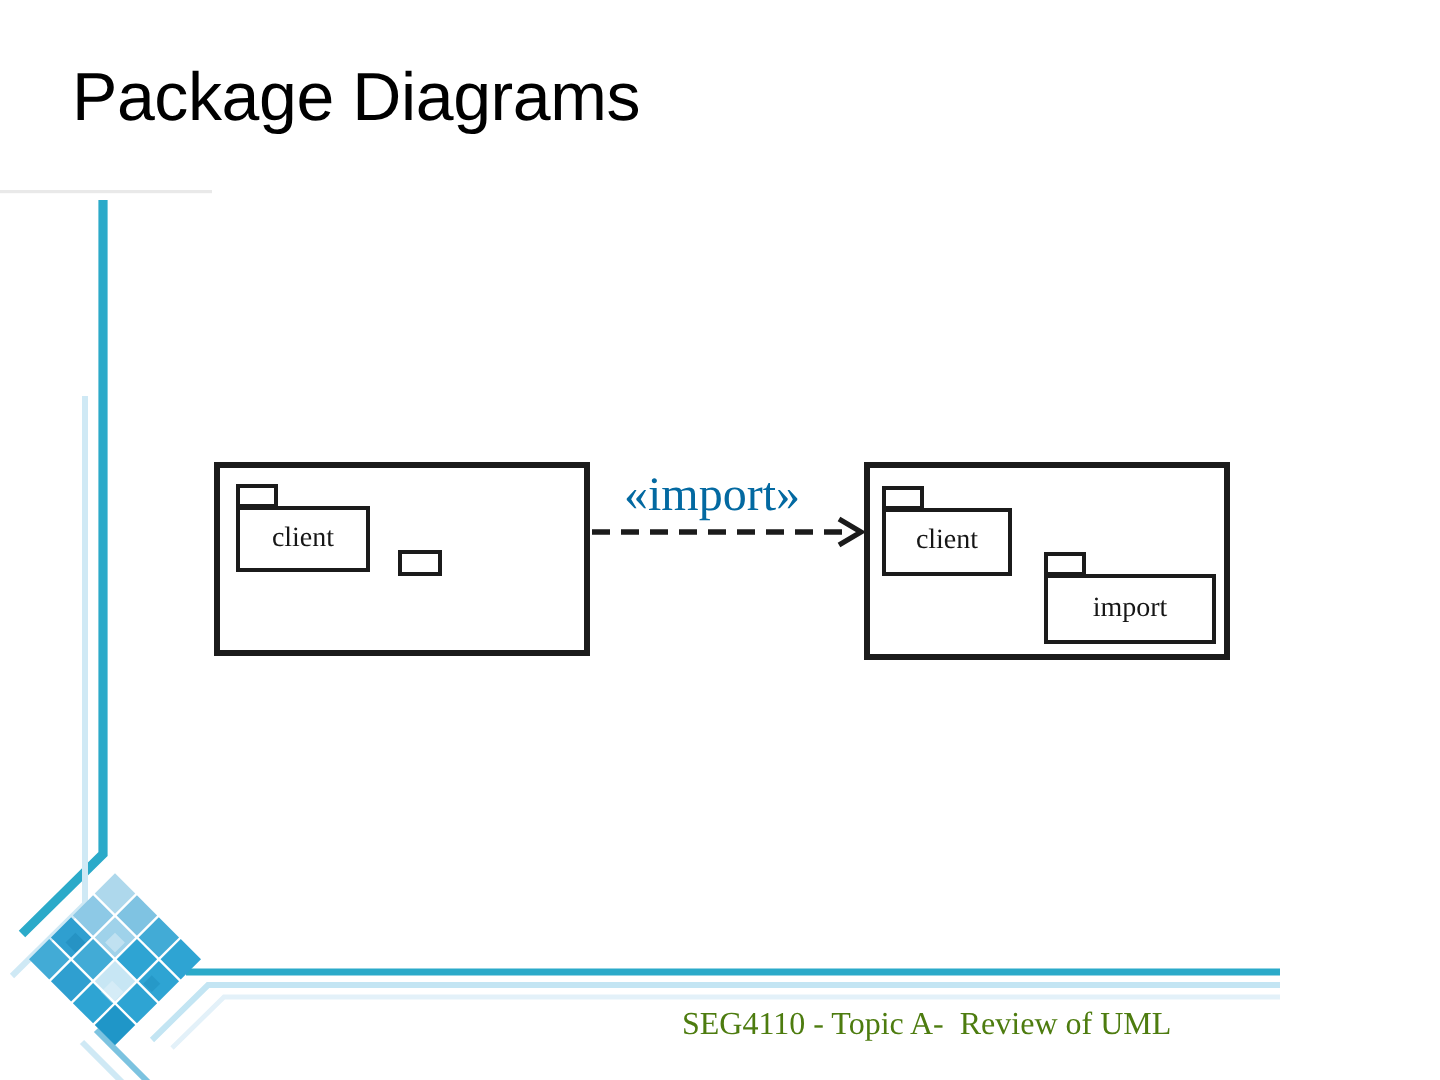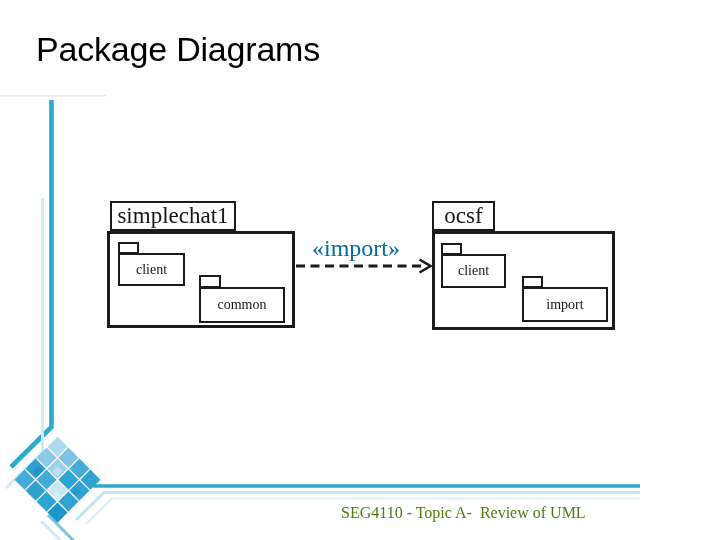--- a/index.html
+++ b/index.html
@@ -94,39 +94,30 @@
     <g>
       <line x1="296" y1="266" x2="425" y2="266" stroke="#1b1b1b" stroke-width="2.8" stroke-dasharray="9 5.5"></line>
       <path d="M419.5 259.5 L430.5 266 L419.5 272.5" fill="none" stroke="#1b1b1b" stroke-width="2.6"></path>
     </g>
   </svg>
 
   <h1 class="title">Package Diagrams</h1>
 
   <div class="diagram">
 
-    <div class="pkg-tab" style="left:110px; top:201px; width:126px; height:30px;">
-      <span>simplechat1</span>
-    </div>
     <div class="pkg-body" style="left:107px; top:231px; width:188px; height:97px;">
       <div class="sub-tab" style="left:8px; top:8px; width:21px; height:12px;"></div>
       <div class="sub-body" style="left:8px; top:19px; width:67px; height:33px;">
         <span>client</span>
       </div>
       <div class="sub-tab" style="left:89px; top:41px; width:22px; height:13px;"></div>
-      <div class="sub-body" style="left:89px; top:53px; width:86px; height:36px;">
-        <span>common</span>
-      </div>
     </div>
 
     <div class="import-label">«import»</div>
 
-    <div class="pkg-tab" style="left:432px; top:201px; width:63px; height:30px;">
-      <span>ocsf</span>
-    </div>
     <div class="pkg-body" style="left:432px; top:231px; width:183px; height:99px;">
       <div class="sub-tab" style="left:6px; top:9px; width:21px; height:12px;"></div>
       <div class="sub-body" style="left:6px; top:20px; width:65px; height:34px;">
         <span>client</span>
       </div>
       <div class="sub-tab" style="left:87px; top:42px; width:21px; height:12px;"></div>
       <div class="sub-body" style="left:87px; top:53px; width:86px; height:35px;">
         <span>import</span>
       </div>
     </div>

